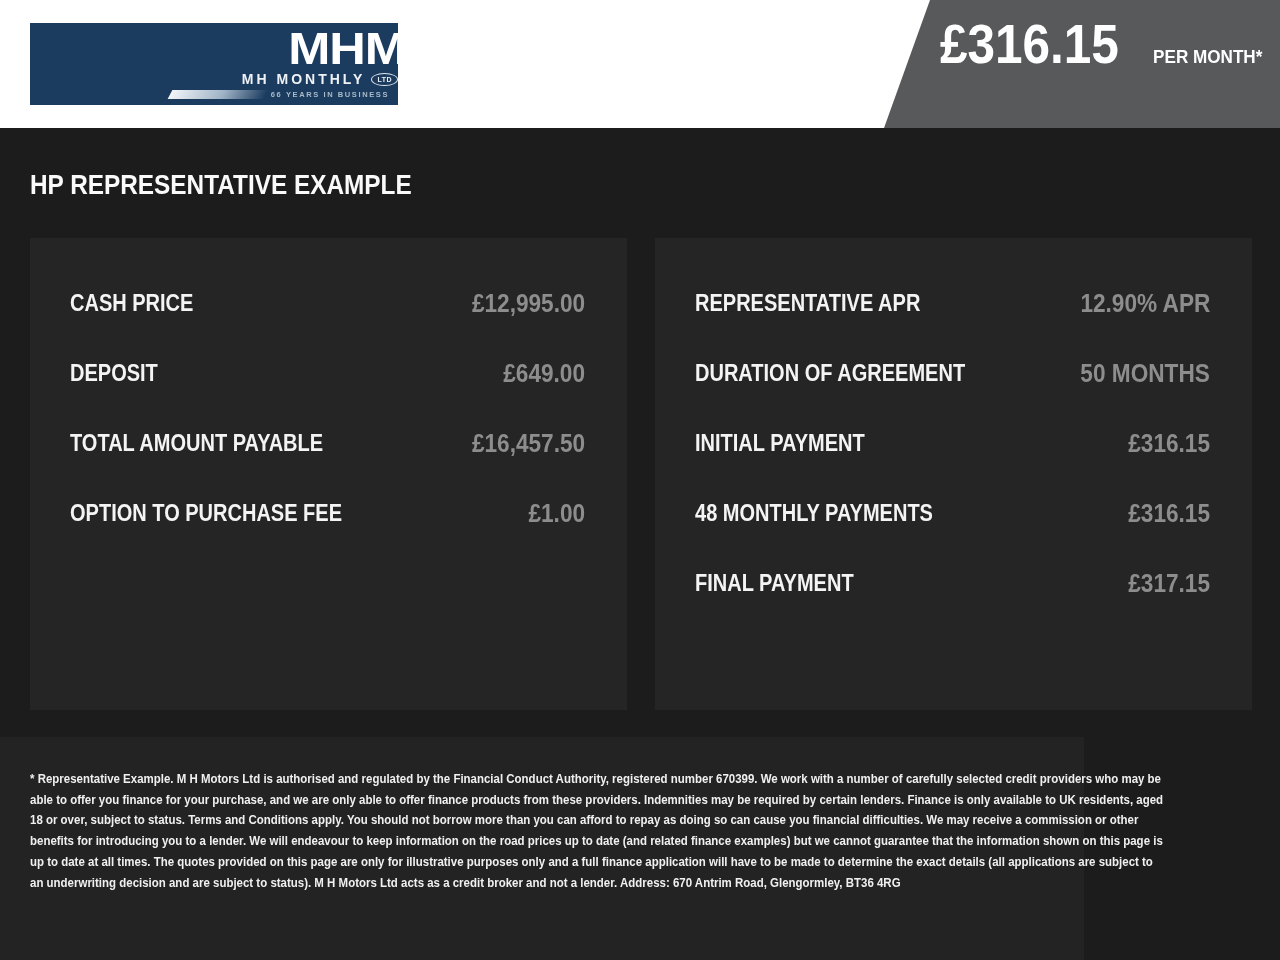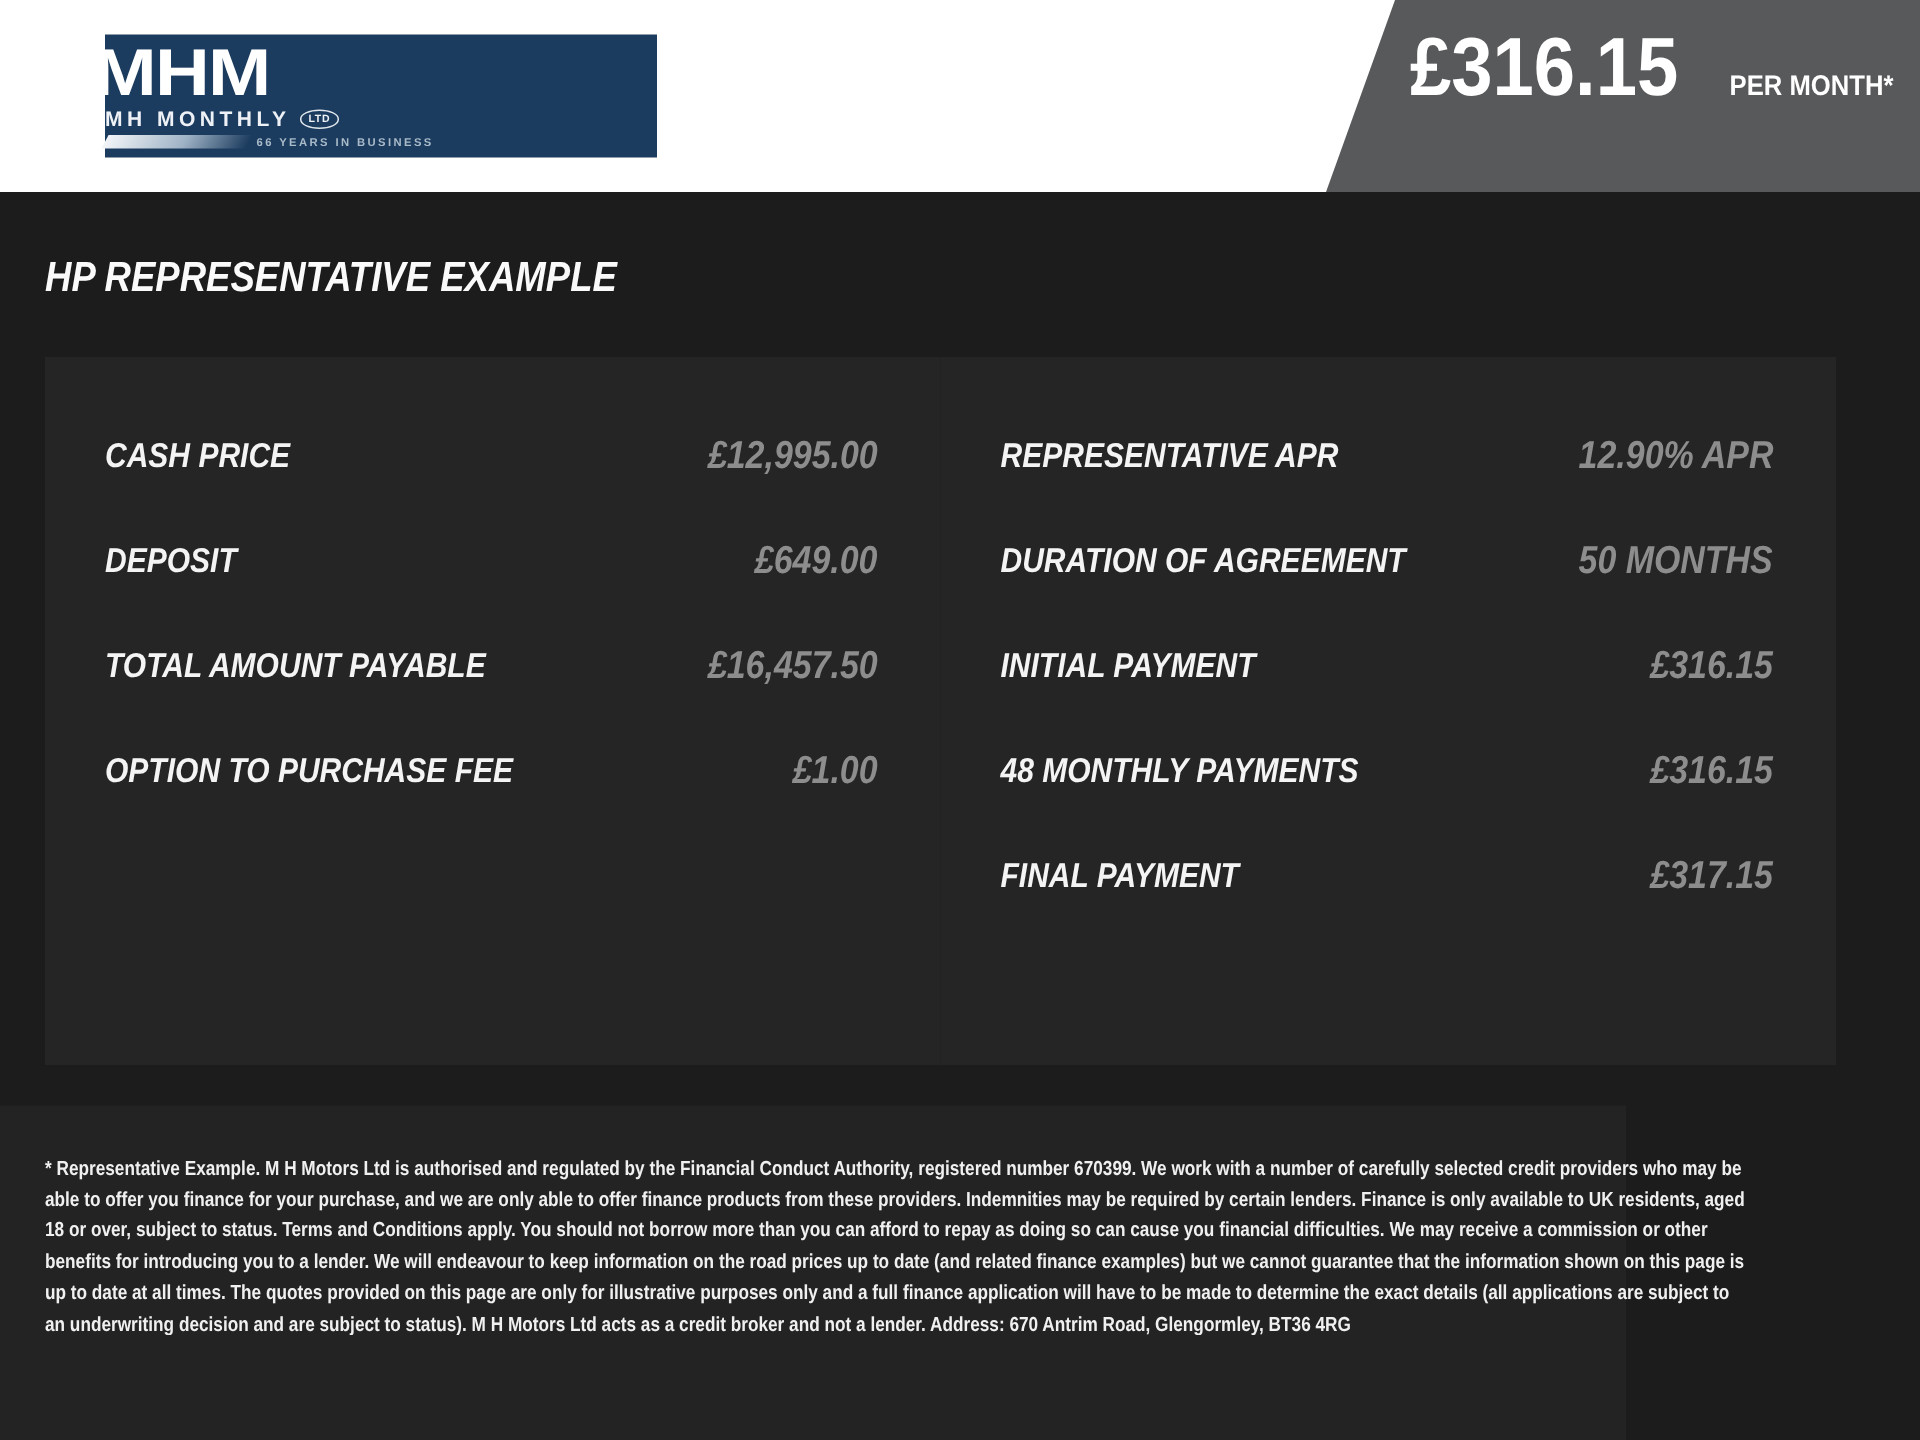--- a/index.html
+++ b/index.html
@@ -4,21 +4,21 @@
 <style>
   * { margin:0; padding:0; box-sizing:border-box; }
   html,body { width:1280px; height:960px; overflow:hidden; }
   body { font-family:"Liberation Sans", sans-serif; background:#1c1c1c; }
 
   
   .header { position:relative; width:1280px; height:128px; background:#ffffff; }
   .logo-box {
     position:absolute; left:30px; top:23px; width:368px; height:82px;
     background:#1c3c5f; display:flex; flex-direction:column;
-    align-items:flex-start; justify-content:center; cursor:pointer;margin-left:40px;
+    align-items:flex-end; justify-content:center; cursor:pointer;
   }
   .logo-monogram {
     color:#fff; font-weight:700; font-size:44px; line-height:40px;
     letter-spacing:-1px; display:inline-block; transform:scaleX(1.15);
   }
   .logo-name-row { display:flex; align-items:center; gap:6px; margin-top:2px; }
   .logo-name { color:#eef2f6; font-weight:700; font-size:14px; letter-spacing:3px; }
   .logo-ltd {
     color:#eef2f6; font-size:7px; font-weight:700; letter-spacing:.5px;
     border:1px solid #dfe6ec; border-radius:50%; padding:2px 5px; line-height:1;
@@ -34,27 +34,27 @@
   .price-block {
     position:absolute; right:0; top:0; height:128px; width:396px;
     background:#58595b; color:#fff; text-align:center; line-height:88px;
     clip-path:polygon(46px 0, 100% 0, 100% 100%, 0 100%);
     padding-left:34px; white-space:nowrap;
   }
   .price-main { display:inline-block; font-size:55px; font-weight:700; transform:scaleX(.9); vertical-align:baseline; }
   .price-suffix { display:inline-block; font-size:19px; font-weight:700; margin-left:14px; transform:scaleX(.9); vertical-align:baseline; }
 
   
-  .main { width:1280px; height:609px; background:#1c1c1c; padding:40px 28px 0 30px;font-style:italic; }
+  .main { width:1280px; height:609px; background:#1c1c1c; padding:40px 28px 0 30px; }
   .page-title {
     color:#fafafa; font-size:28px; font-weight:700; line-height:34px;
     display:inline-block; transform:scaleX(.87); transform-origin:0 50%;
     letter-spacing:0; margin-bottom:36px; white-space:nowrap;
   }
-  .panels { display:flex; }
+  .panels { display:flex; gap:28px; }
   .panel {
     width:597px; height:472px; background:#252525;
     padding:30px 42px 0 40px;
   }
   .row { height:70px; display:flex; align-items:center; justify-content:space-between; }
   .row-label {
     color:#f4f4f4; font-size:23px; font-weight:700; white-space:nowrap;
     display:inline-block; transform:scaleX(.87); transform-origin:0 50%;
   }
   .row-value {

